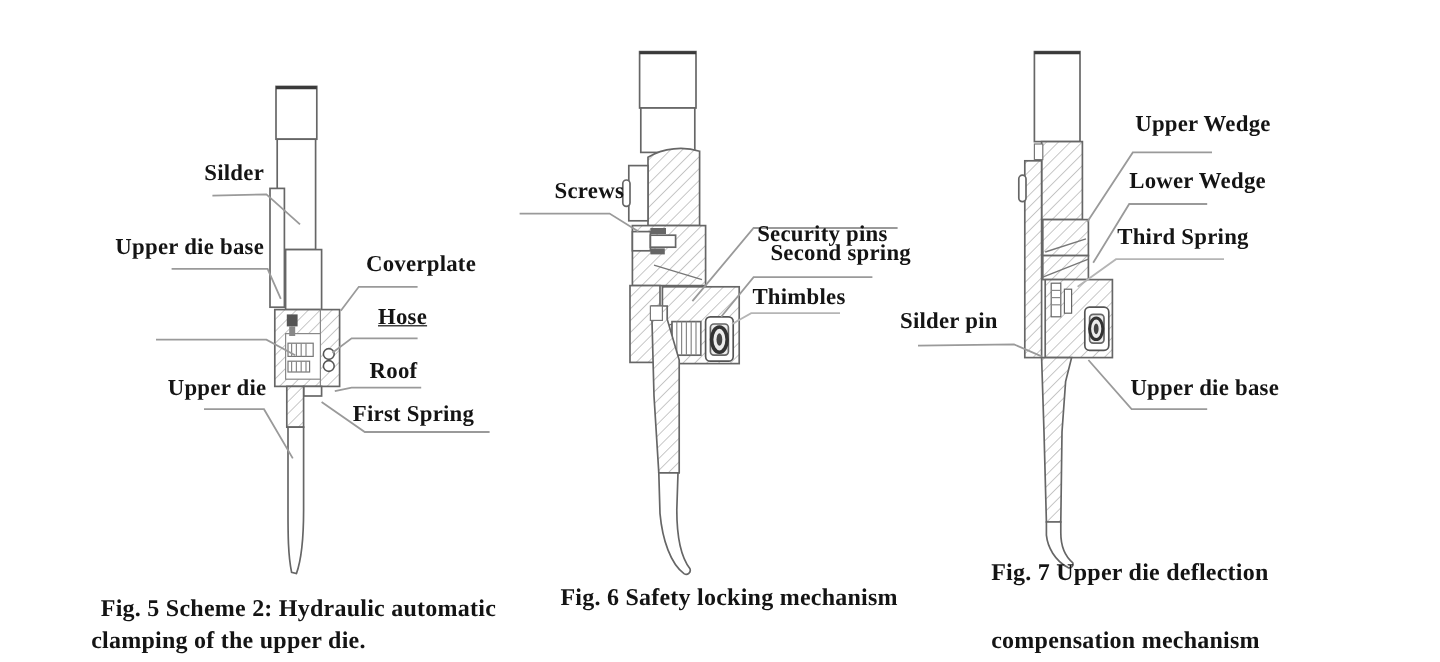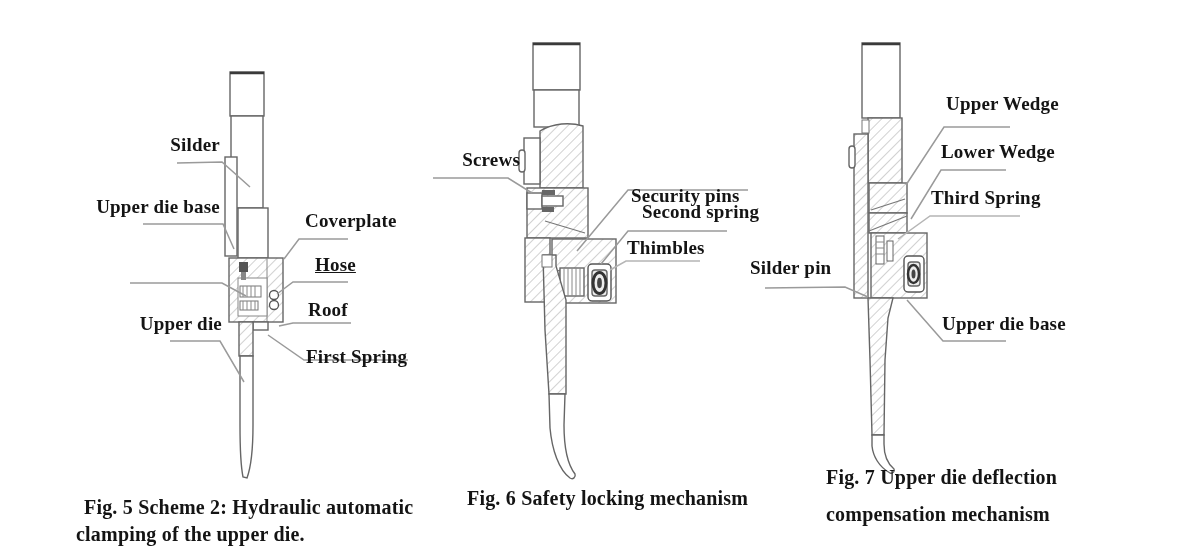--- a/index.html
+++ b/index.html
@@ -171,31 +171,31 @@
       <polyline points="1006,341 943,341 907,300"></polyline>
     </g>
   </svg>
 
   <div class="lbl r" style="left:110px;top:135px;width:110px;">Silder</div>
   <div class="lbl r" style="left:58px;top:197px;width:162px;">Upper die base</div>
   <div class="lbl" style="left:305px;top:211px;">Coverplate</div>
   <div class="lbl" style="left:315px;top:255px;text-decoration:underline;">Hose</div>
   <div class="lbl r" style="left:110px;top:314px;width:112px;">Upper die</div>
   <div class="lbl" style="left:308px;top:300px;">Roof</div>
-  <div class="lbl" style="left:306px;top:336px;margin-top:11px;">First Spring</div>
+  <div class="lbl" style="left:294px;top:336px;">First Spring</div>
   <div class="cap" style="left:84px;top:484px;margin-top:12px;">Fig. 5 Scheme 2: Hydraulic automatic</div>
   <div class="cap" style="left:76px;top:523px;">clamping of the upper die.</div>
 
   <div class="lbl r" style="left:430px;top:150px;width:90px;">Screws</div>
   <div class="lbl" style="left:631px;top:162px;margin-top:24px;">Security pins</div>
   <div class="lbl" style="left:642px;top:202px;">Second spring</div>
   <div class="lbl" style="left:627px;top:238px;">Thimbles</div>
   <div class="cap" style="left:467px;top:487px;">Fig. 6 Safety locking mechanism</div>
 
   <div class="lbl" style="left:946px;top:94px;">Upper Wedge</div>
   <div class="lbl" style="left:941px;top:142px;">Lower Wedge</div>
   <div class="lbl" style="left:931px;top:188px;">Third Spring</div>
   <div class="lbl" style="left:750px;top:258px;">Silder pin</div>
   <div class="lbl" style="left:942px;top:314px;">Upper die base</div>
   <div class="cap" style="left:826px;top:466px;">Fig. 7 Upper die deflection</div>
-  <div class="cap" style="left:826px;top:503px;">compensation mechanism</div>
+  <div class="cap" style="left:826px;top:523px;">compensation mechanism</div>
 
 </div>
 
 </body></html>

